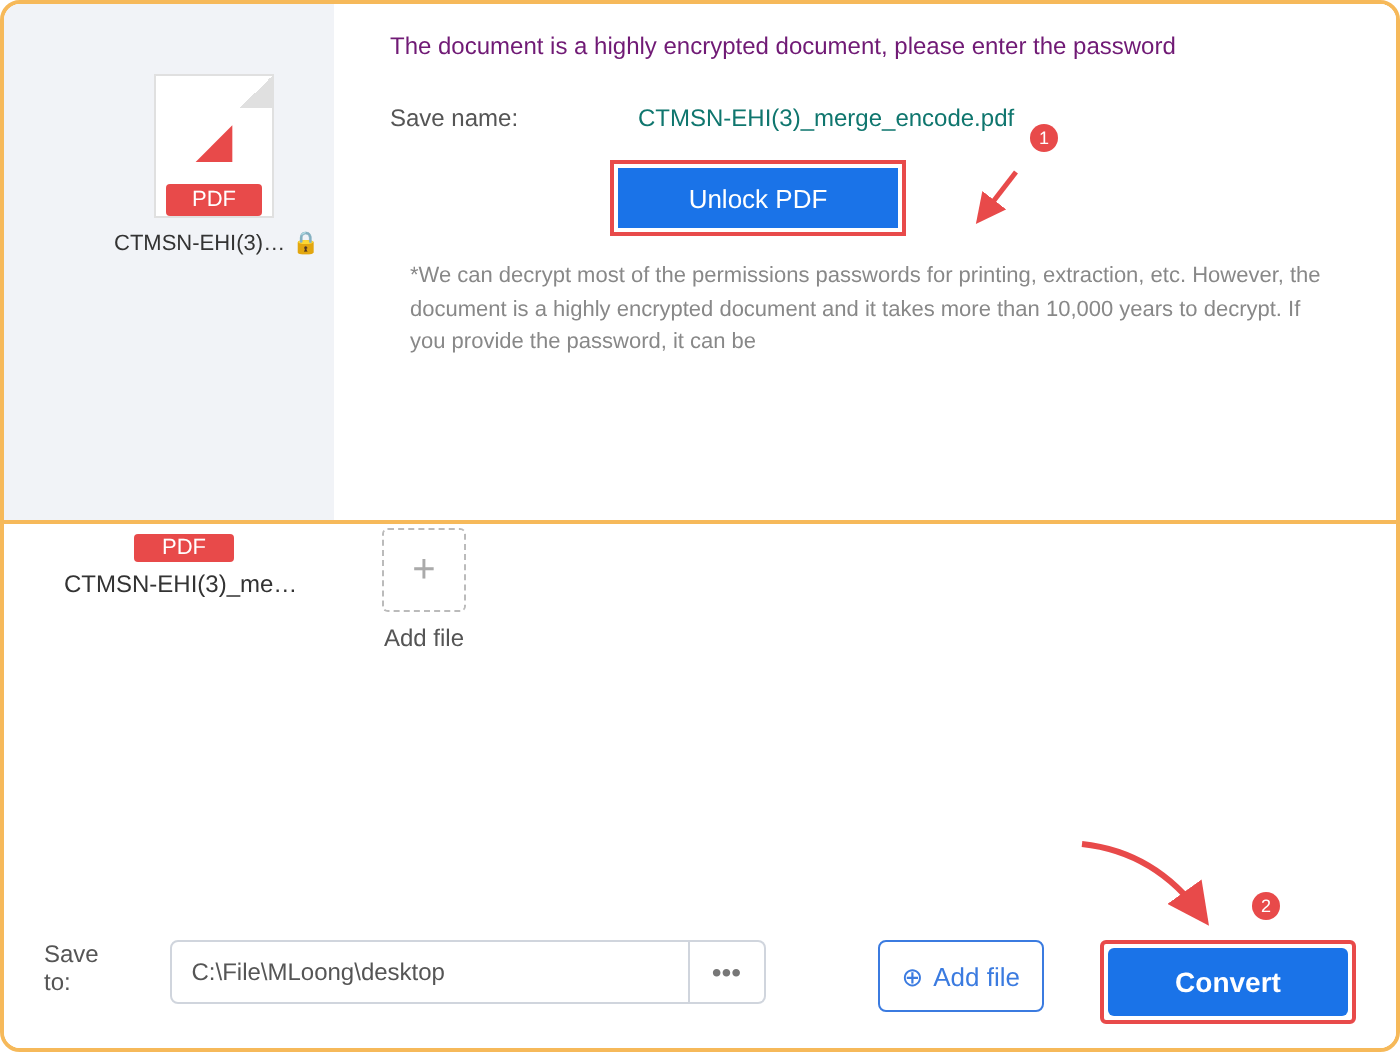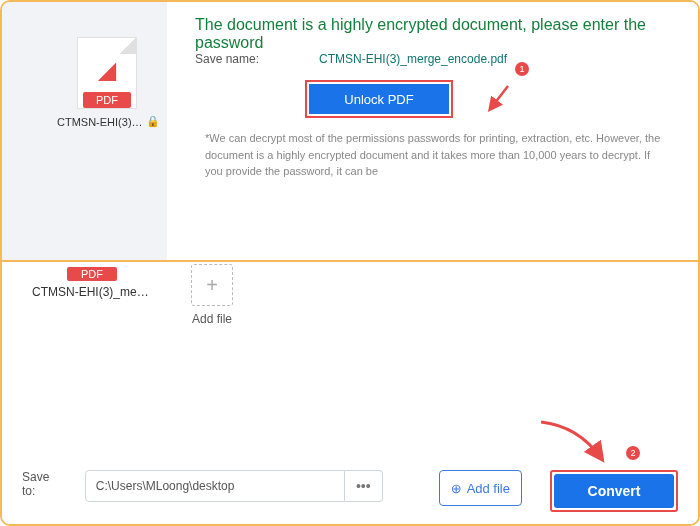--- a/index.html
+++ b/index.html
@@ -11,21 +11,21 @@
   .file-tile { position: absolute; left: 55px; top: 35px; width: 100px; text-align: center; }
   .file-icon { width: 60px; height: 72px; background: #fff; margin: 0 auto 0; position: relative; border: 1px solid #e0e0e0; }
   .file-icon::before { content:""; position:absolute; top:0; right:0; width:16px; height:16px; background:linear-gradient(135deg,#fff 50%,#e0e0e0 50%); }
   .file-icon .tri { position:absolute; top:18px; left:50%; transform:translateX(-50%); color:#e84a4a; font-size:24px; }
   .file-icon .pdf-badge { position:absolute; bottom:0; left:0; right:0; margin:0 auto; width:48px; background:#e84a4a; color:#fff; font-size:11px; text-align:center; line-height:16px; border-radius:2px; }
   .file-name-row { display:flex; align-items:center; justify-content:center; gap:3px; margin-top:6px; }
   .file-name-row span { font-size:11px; color:#333; max-width:90px; white-space:nowrap; overflow:hidden; text-overflow:ellipsis; }
   .lock { color:#e84a4a; font-size:11px; }
 
   .dialog { position:absolute; left:165px; top:0; right:0; bottom:0; background:#fff; padding:14px 28px 10px 28px; }
-  .dialog-msg { font-size:16px; color:#15803d; }
+  .dialog-msg { font-size:12px; color:#701a75; margin-bottom:22px; }
   .row { display:flex; align-items:center; margin-bottom:14px; font-size:12px; color:#555; }
   .row .lbl { width:76px; }
   .row .val { color:#0f766e;margin-left:48px; }
   .pw-wrap { border:2px solid #e84a4a; padding:2px; display:inline-block; }
   .pw-field { display:flex; align-items:center; width:310px; height:30px; border:1px solid #3b7be0; border-radius:3px; background:#fff; padding:0 8px; gap:8px; }
   .pw-field .lock-icon { color:#9ab6e0; font-size:12px; }
   .pw-field input { border:none; outline:none; flex:1; font-size:12px; letter-spacing:2px; }
   .pw-field .eye { color:#bcc7d6; font-size:12px; }
 
   .unlock-row { position:relative; margin-top:14px; margin-bottom:10px; height:40px; }
@@ -135,21 +135,21 @@
         </svg>
     </div>
     <div class="badge2">
       <div class="num-badge">2</div>
     </div>
 
     <div class="footer">
       <div class="save-lbl">Save to:</div>
       <div class="path-wrap">
         <div class="path-field">
-            <span>C:\Users\MLoong\desktop</span>
+            <span>C:\File\MLoong\desktop</span>
           </div>
         <button class="dots-btn">•••</button>
       </div>
       <div class="spacer"></div>
       <button class="add-file-btn">
         <span>⊕</span>
         <span>Add file</span>
       </button>
       <div class="convert-wrap">
         <button class="convert-btn">Convert</button>

